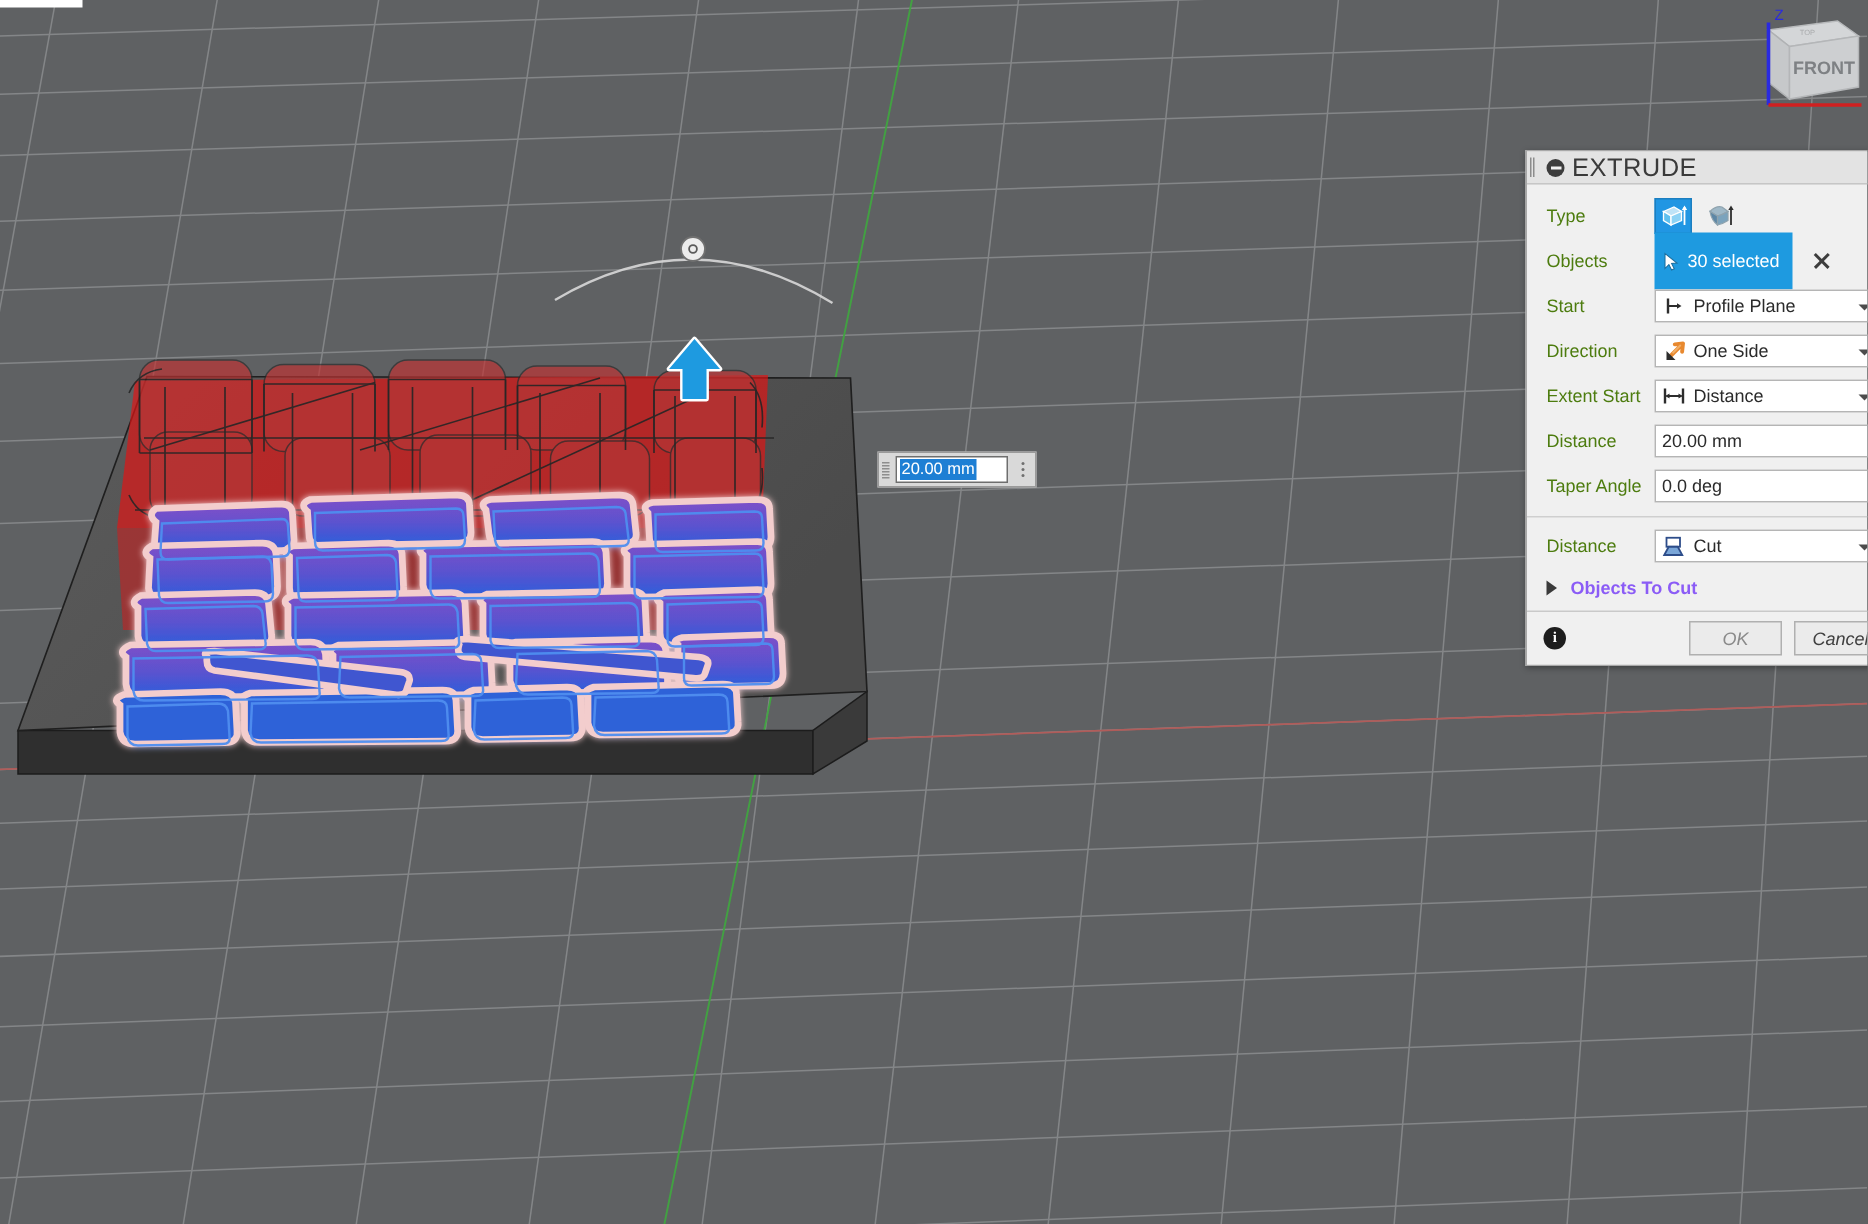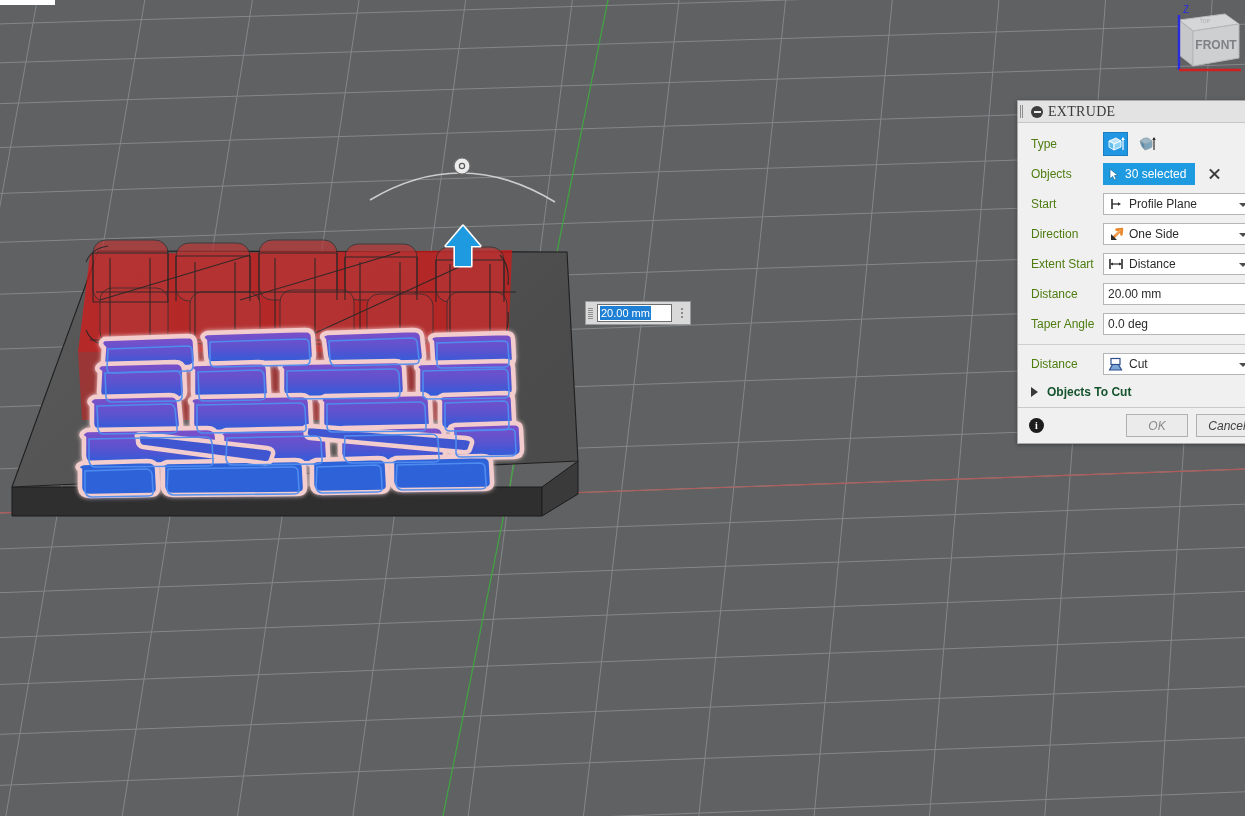--- a/index.html
+++ b/index.html
@@ -136,24 +136,23 @@
     flex: 0 0 auto;
   }
   .collapse-dot::after {
     content: "";
     position: absolute;
     left: 2.5px; top: 5.5px;
     width: 7px; height: 1.5px;
     background: #f0f0f0;
   }
   #dialog-title {
-    font-size: 14px;
+    font-size: 17px;
     letter-spacing: 0.3px;
     color: #3a3a3a;
-    font-family: Liberation Serif, serif;
   }
 
   #dialog-body { padding: 6px 0 2px 0; }
 
   .row {
     display: flex;
     align-items: center;
     height: 30px;
     padding: 0 10px 0 13px;
     box-sizing: border-box;
@@ -177,21 +176,21 @@
   }
   .type-btn.active {
     background: #2196e3;
     border-color: #1b7ec0;
   }
 
   
   .sel-badge {
     background: #1e9ae0;
     color: #ffffff;
-    height: 22px;
+    height: 38px;
     display: inline-flex;
     align-items: center;
     gap: 5px;
     padding: 0 9px 0 6px;
     font-size: 12px;
     white-space: nowrap;
   }
   .clear-x {
     margin-left: 12px;
     width: 14px; height: 14px;
@@ -245,21 +244,21 @@
     height: 26px;
     padding-left: 13px;
     gap: 9px;
   }
   .tri {
     width: 0; height: 0;
     border-top: 5px solid transparent;
     border-bottom: 5px solid transparent;
     border-left: 7px solid #3a3a3a;
   }
-  .disclosure-label { font-size: 12px; font-weight: bold; color: #14532d; }
+  .disclosure-label { font-size: 12px; font-weight: bold; color: #8b5cf6; }
 
   #dialog-footer {
     border-top: 1px solid #c9c9c9;
     background: #f0f0f0;
     height: 35px;
     display: flex;
     align-items: center;
     padding: 0 6px 0 11px;
     gap: 8px;
   }

